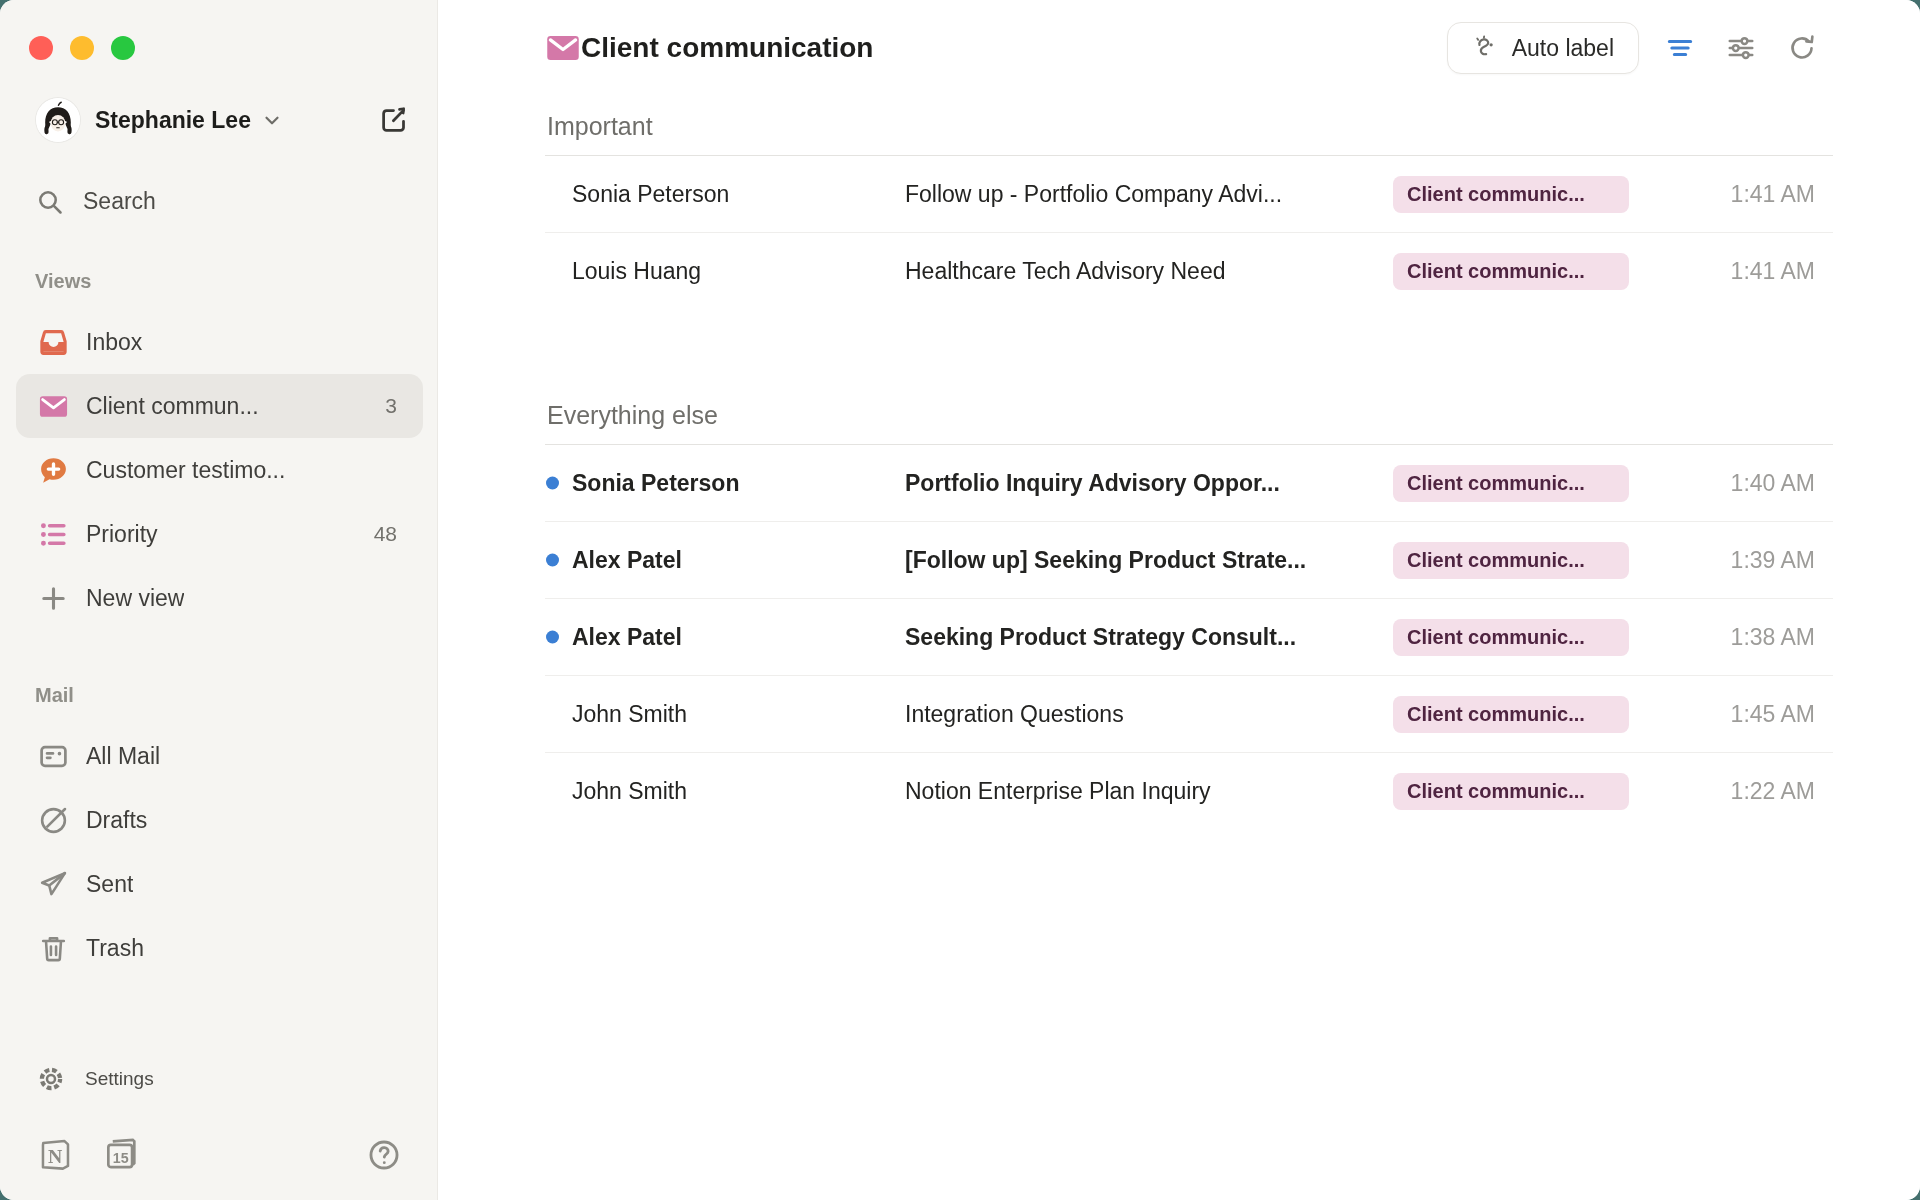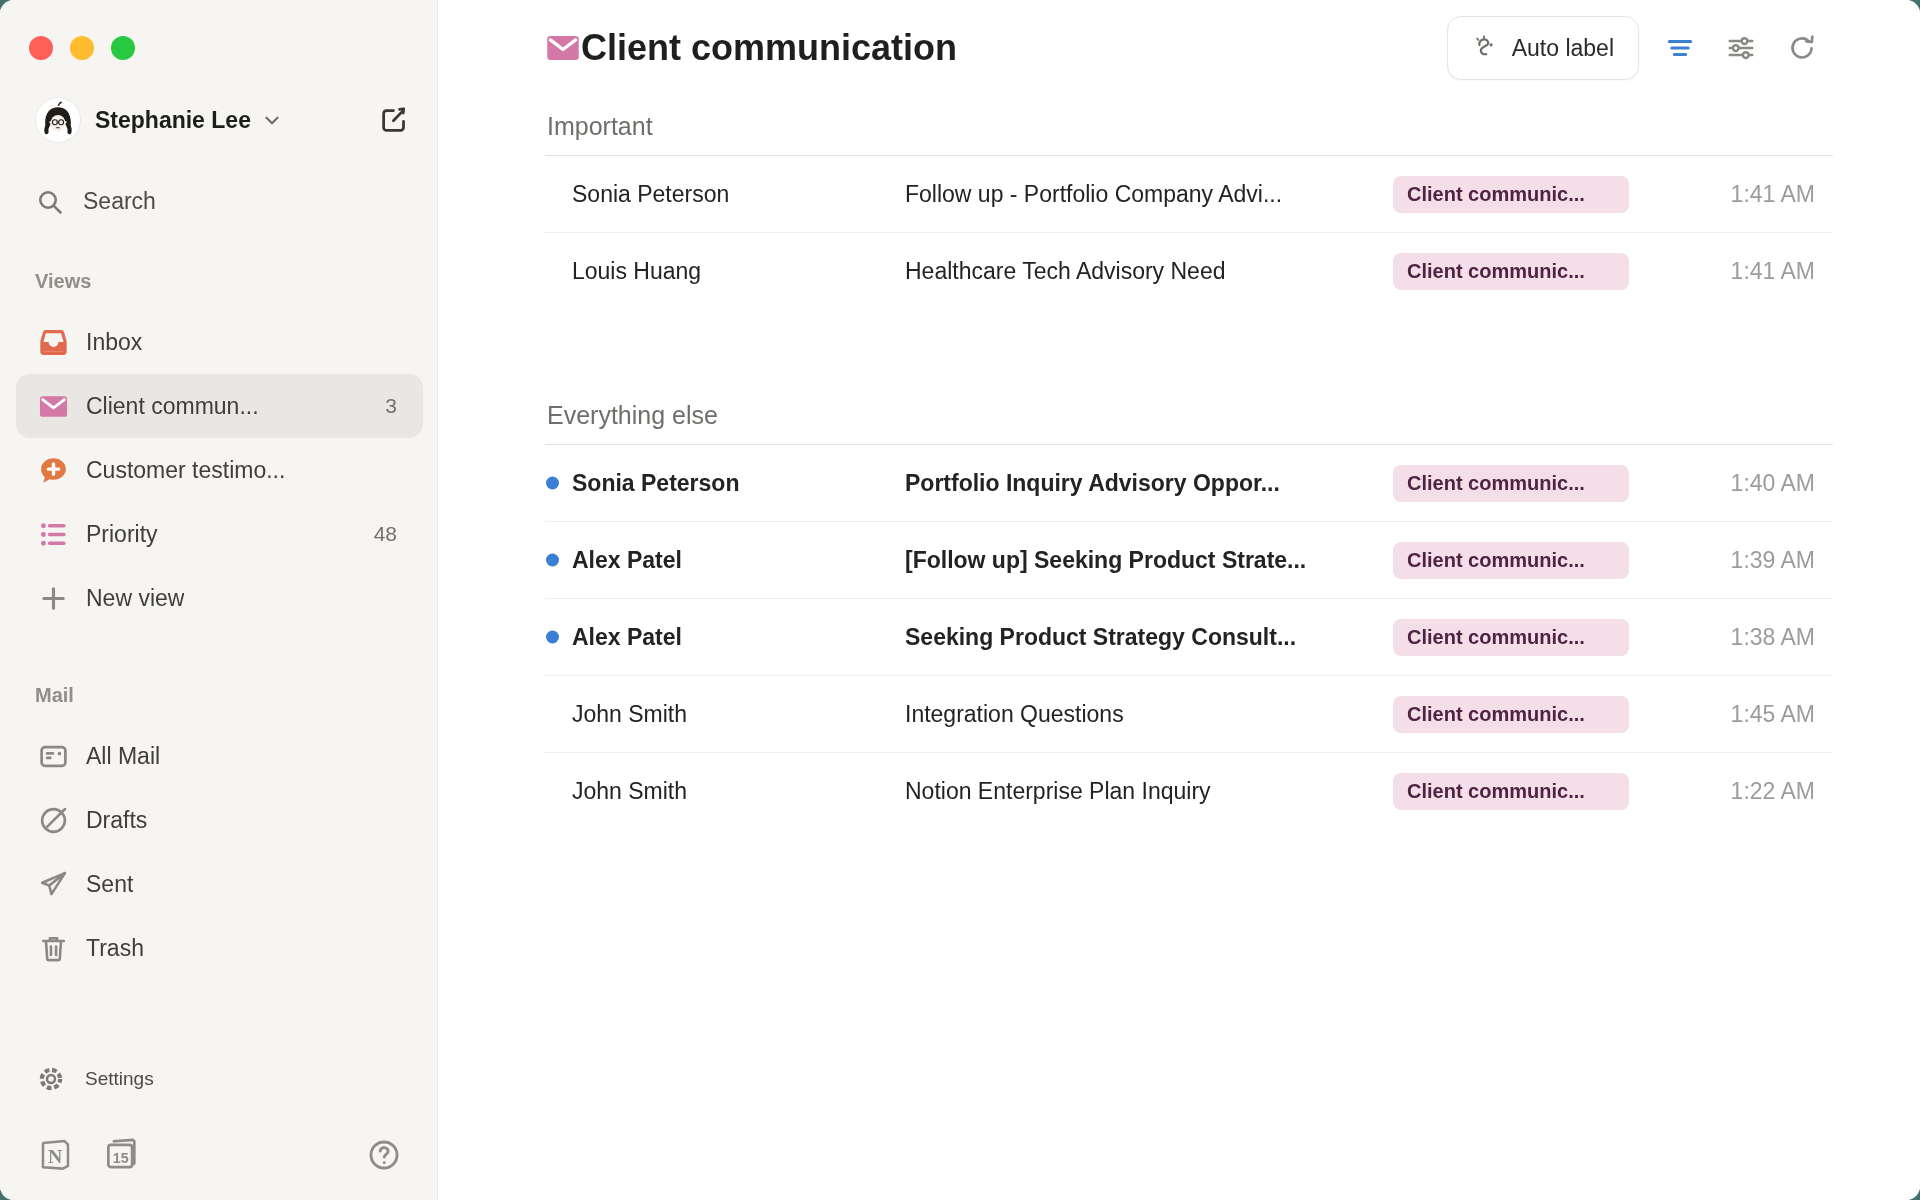--- a/index.html
+++ b/index.html
@@ -42,23 +42,23 @@
   .foot-icon svg{width:38px;height:38px;}
   .foot-icon + .foot-icon{margin-left:28px;}
   .foot-icon.help{margin-left:auto;}
   .foot-icon.help svg{width:34px;height:34px;}
 
   
   .main{flex:1;background:#fff;display:flex;flex-direction:column;min-width:0;}
   .main-header{display:flex;align-items:center;height:96px;padding:0 98px 0 107px;flex:none;}
   .title-icon{display:flex;color:var(--accent-pink,#d478a8);}
   .title-icon svg{width:36px;height:36px;}
-  .page-title{font-size:36px;font-weight:600;color:#1f1f1d;margin-left:16px;white-space:nowrap;}
+  .page-title{font-size:28px;font-weight:600;color:#1f1f1d;margin-left:16px;white-space:nowrap;}
   .header-right{margin-left:auto;display:flex;align-items:center;}
-  .auto-label-btn{display:flex;align-items:center;height:64px;padding:0 24px;background:#fff;
+  .auto-label-btn{display:flex;align-items:center;height:52px;padding:0 24px;background:#fff;
     border:1.5px solid #e7e5e1;border-radius:14px;cursor:pointer;box-shadow:0 1px 2px rgba(0,0,0,.03);}
   .auto-label-btn .wicon{color:#6f6e69;display:flex;}
   .auto-label-btn .wicon svg{width:28px;height:28px;}
   .auto-label-text{font-size:23px;color:#2a2a28;margin-left:12px;white-space:nowrap;}
   .icon-btn{display:flex;align-items:center;justify-content:center;width:40px;height:40px;
     margin-left:21px;cursor:pointer;color:#8a8984;}
   .icon-btn svg{width:30px;height:30px;}
   .icon-btn.filter{color:var(--unread-blue,#3b7fd4);}
 
   .content{padding:0 87px 0 107px;flex:1;min-height:0;}

